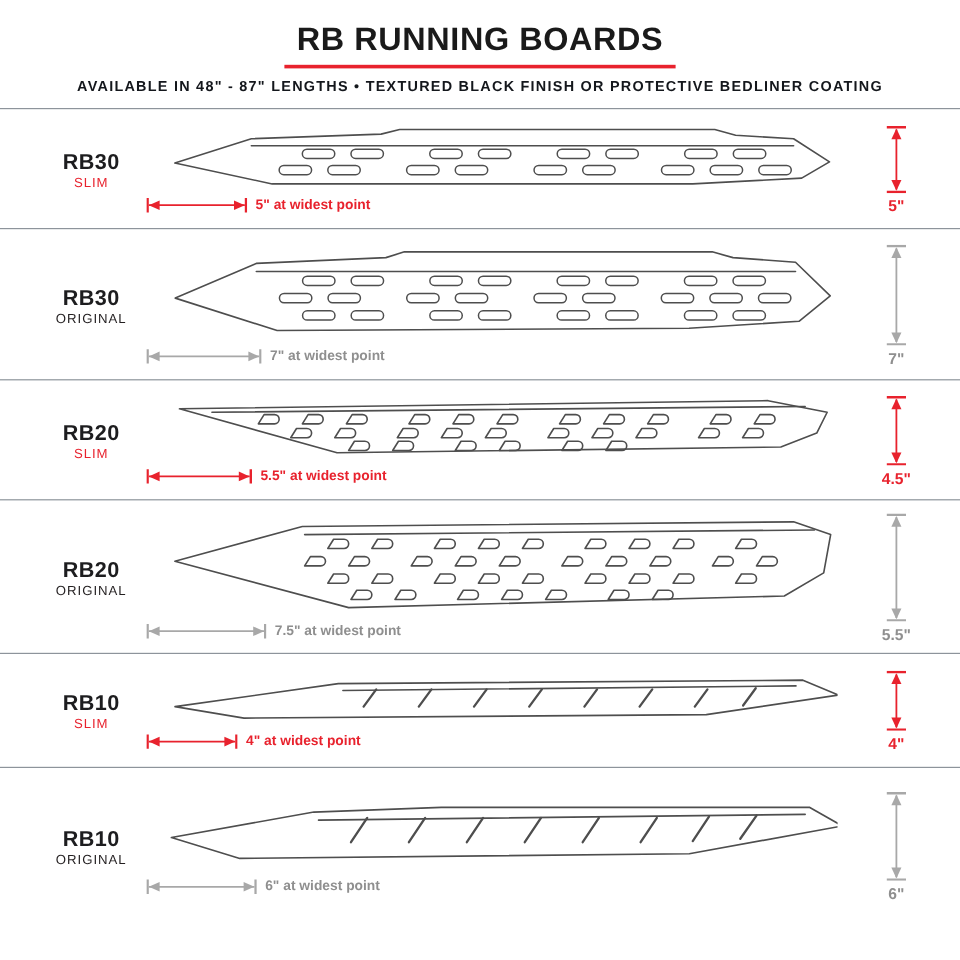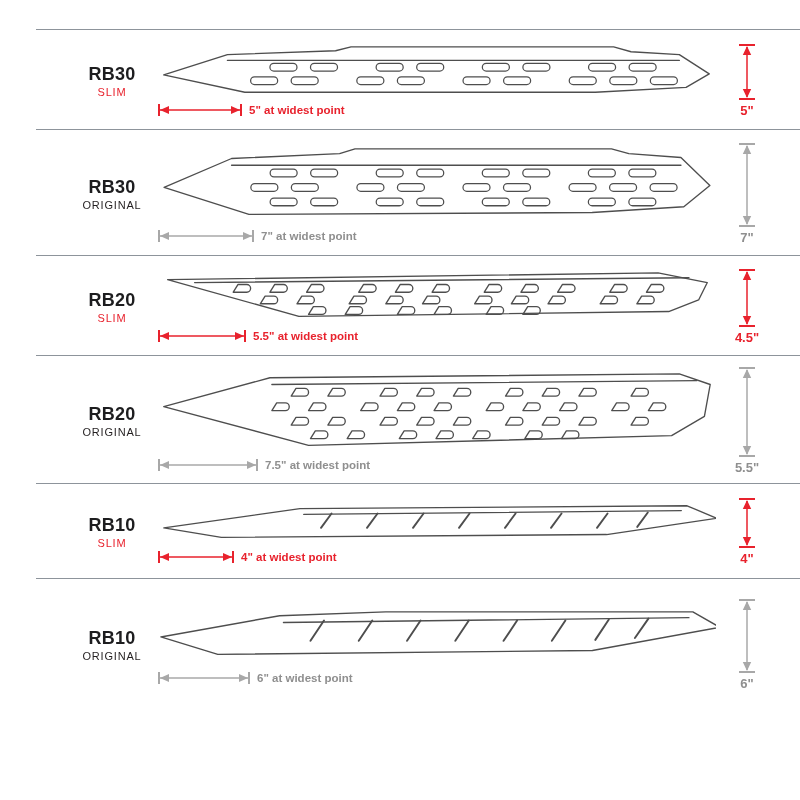--- a/index.html
+++ b/index.html
@@ -21,21 +21,21 @@
     border-bottom:3px solid var(--accent,#e8222d);
     padding:0 10px 5px 10px;
   }
   .subtitle {
     margin-top:8px;
     font-size:12px; font-weight:bold; letter-spacing:1.05px;
     color:#14171c;
   }
 
   
-  .rows { margin-top:11px;margin-left:36px; }
+  .rows { margin-top:11px; }
   .row {
     display:flex; align-items:center;
     border-top:1px solid #8d949b;
     padding:4px 26px 2px 32px;
   }
   .row-1 { height:100px; } .row-2 { height:126px; }
   .row-3 { height:100px; } .row-4 { height:128px; }
   .row-5 { height:95px;  } .row-6 { height:130px; }
 
   .model-block { width:88px; text-align:center; flex:none; }
@@ -63,20 +63,24 @@
   
   .board path, .board line, .board polyline { stroke:#4e4e4e; fill:none; stroke-width:1.4; stroke-linejoin:round; stroke-linecap:round; }
   .board .slots use, .board .slots rect { stroke:#4e4e4e; fill:none; stroke-width:1.3; }
   .board .hash { stroke-width:2; }
 </style>
 </head>
 <body>
 
 <div class="page">
 
+  <header class="header">
+    <h1 class="title">RB RUNNING BOARDS</h1>
+    <div class="subtitle">AVAILABLE IN 48" - 87" LENGTHS   •   TEXTURED BLACK FINISH OR PROTECTIVE BEDLINER COATING</div>
+  </header>
 
   <div class="rows">
 
     <section class="row slim row-1">
       <div class="model-block">
         <div class="model-name">RB30</div>
         <div class="variant">SLIM</div>
       </div>
       <div class="board-area">
         <svg class="board" width="560" height="56" viewBox="0 0 580 58">

